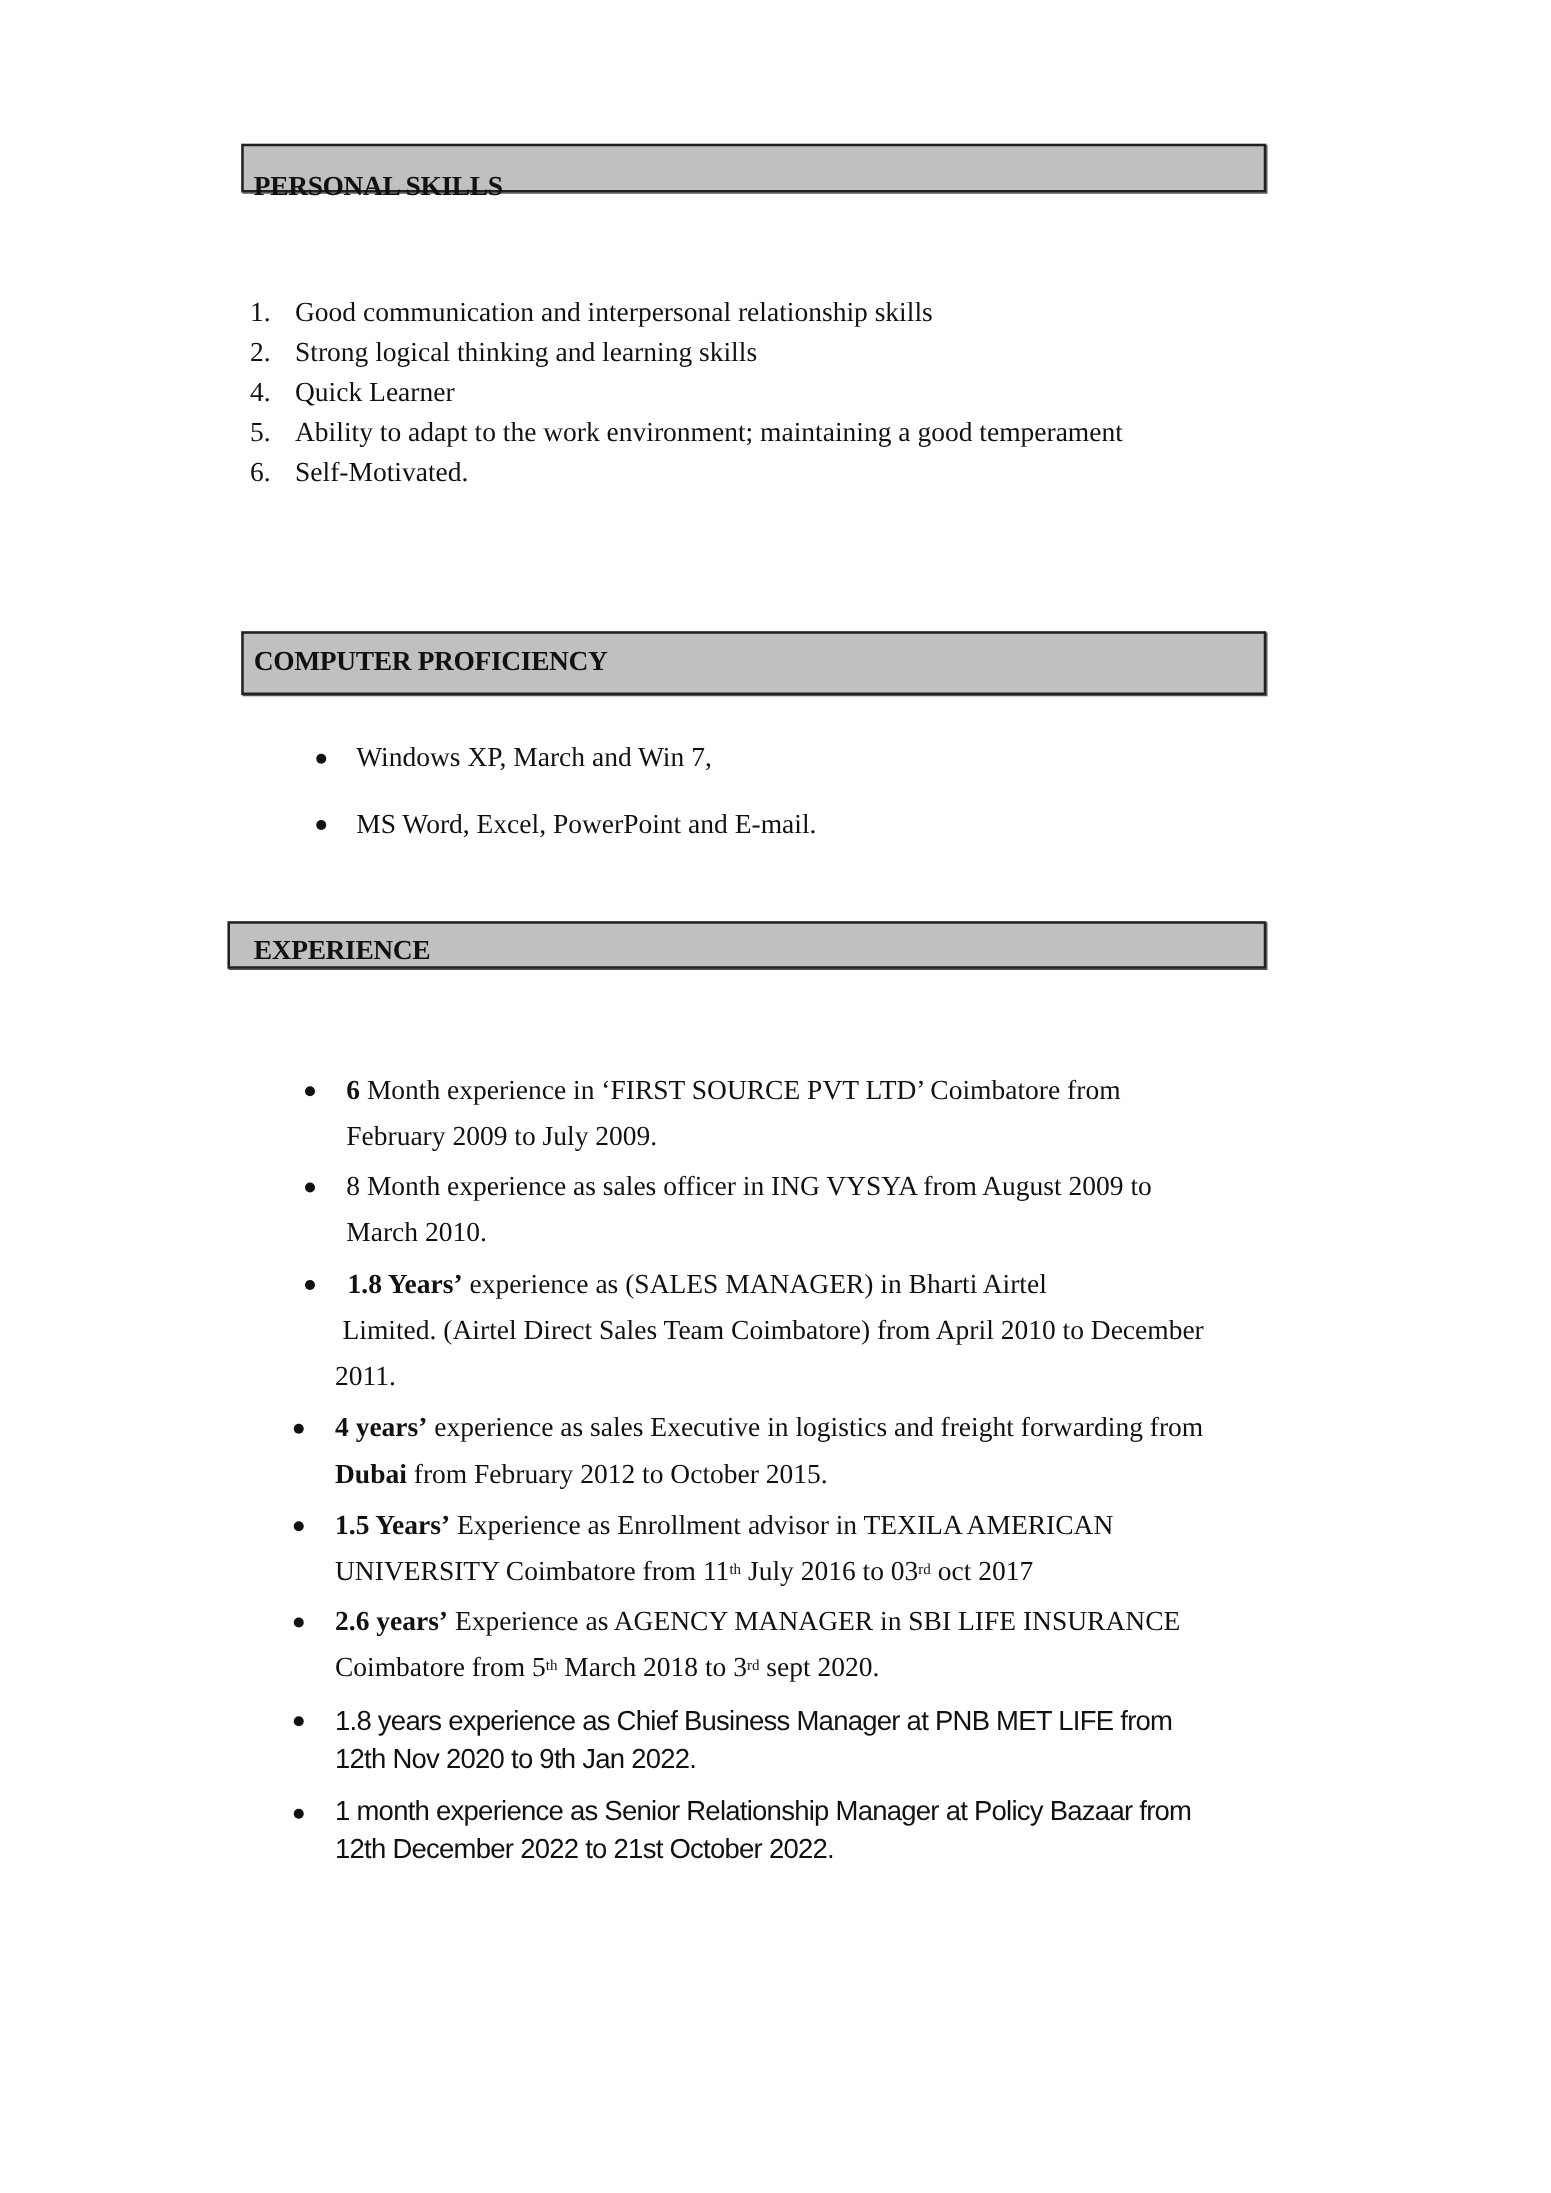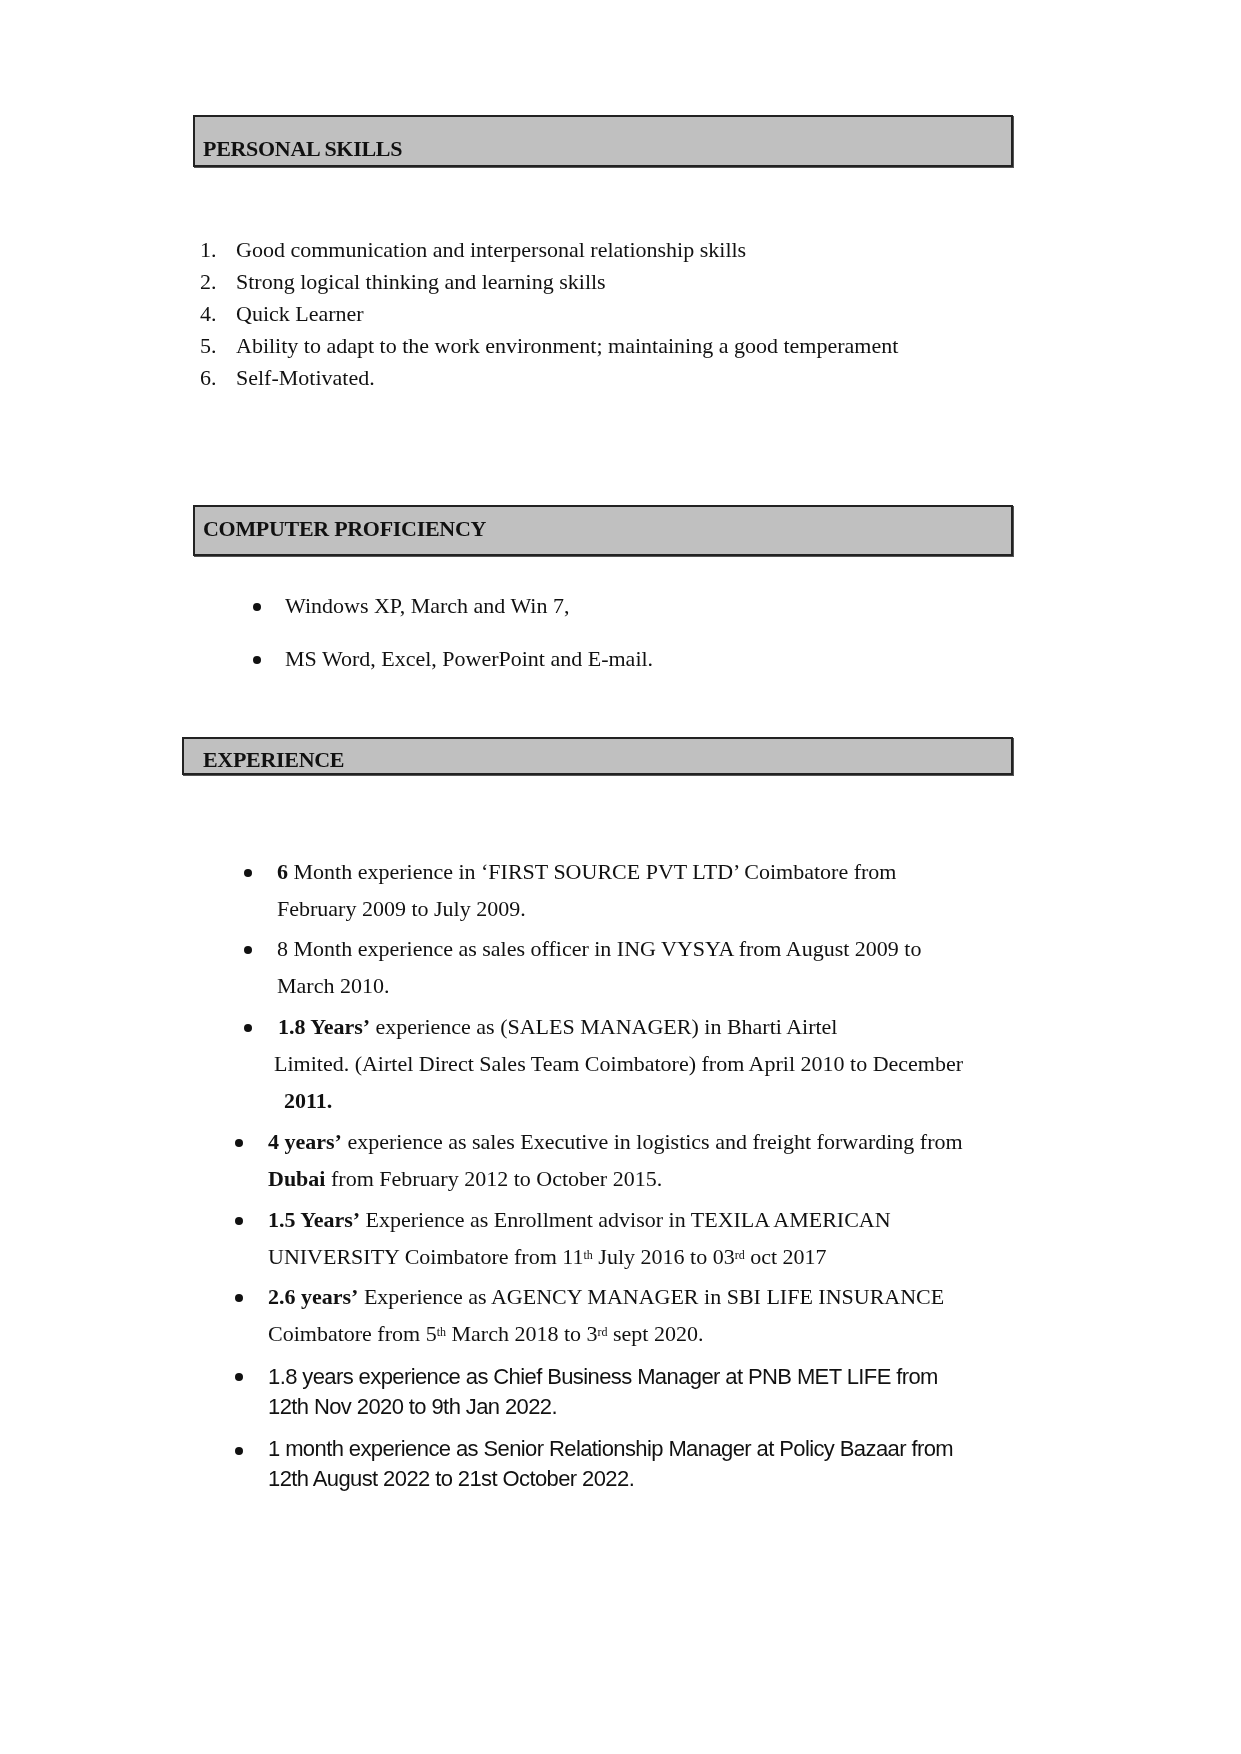--- a/index.html
+++ b/index.html
@@ -24,21 +24,21 @@
       position: absolute; width: 8px; height: 8px; border-radius: 50%; background: #111;
     }
     .exp-item { position: absolute; font-size: 22px; line-height: 42px; white-space: nowrap; }
     .exp-item.calibri { font-family: "Liberation Sans Narrow", "Liberation Sans", sans-serif; font-size: 22px; line-height: 33px; letter-spacing: -0.6px; }
     .exp-item b { font-weight: bold; }
     sup { font-size: 12px; vertical-align: top; position: relative; top: -2px; }
   </style>
 </head>
 <body>
 
-<div class="heading-box" style="left:193px; top:115px; width:820px; height:52px;">
+<div class="heading-box" style="left:193px; top:115px; width:820px; height:39px;">
   <span class="heading-text" style="top:19px;">PERSONAL SKILLS</span>
 </div>
 
 <ol class="skills-list" style="top:234px;">
   <li><span class="num">1.</span><span>Good communication and interpersonal relationship skills</span></li>
   <li><span class="num">2.</span><span>Strong logical thinking and learning skills</span></li>
   <li><span class="num">4.</span><span>Quick Learner</span></li>
   <li><span class="num">5.</span><span>Ability to adapt to the work environment; maintaining a good temperament</span></li>
   <li><span class="num">6.</span><span>Self-Motivated.</span></li>
 </ol>
@@ -68,21 +68,21 @@
 
   <span class="bullet-dot" style="left:244px; top:946px;"></span>
   <div class="exp-item" style="left:277px; top:928px;">8 Month experience as sales officer in ING VYSYA from August 2009 to</div>
   <div class="exp-item" style="left:277px; top:965px;">March 2010.</div>
 
   <span class="bullet-dot" style="left:244px; top:1024px;"></span>
   <div class="exp-item" style="left:278px; top:1006px;">
     <b>1.8 Years’</b><span> experience as (SALES MANAGER) in Bharti Airtel</span>
   </div>
   <div class="exp-item" style="left:274px; top:1043px;">Limited. (Airtel Direct Sales Team Coimbatore) from April 2010 to December</div>
-  <div class="exp-item" style="left:284px; top:1080px;font-weight:bold;">2011.</div>
+  <div class="exp-item" style="left:268px; top:1080px;">2011.</div>
 
   <span class="bullet-dot" style="left:235px; top:1139px;"></span>
   <div class="exp-item" style="left:268px; top:1121px;">
     <b>4 years’</b><span> experience as sales Executive in logistics and freight forwarding from</span>
   </div>
   <div class="exp-item" style="left:268px; top:1158px;">
     <b>Dubai</b><span> from February 2012 to October 2015.</span>
   </div>
 
   <span class="bullet-dot" style="left:235px; top:1217px;"></span>
@@ -100,14 +100,14 @@
   <div class="exp-item" style="left:268px; top:1313px;">
     <span>Coimbatore from 5</span><sup>th</sup><span> March 2018 to 3</span><sup>rd</sup><span> sept 2020.</span>
   </div>
 
   <span class="bullet-dot" style="left:235px; top:1373px;"></span>
   <div class="exp-item calibri" style="left:268px; top:1360px;">1.8 years experience as Chief Business Manager at PNB MET LIFE from</div>
   <div class="exp-item calibri" style="left:268px; top:1390px;">12th Nov 2020 to 9th Jan 2022.</div>
 
   <span class="bullet-dot" style="left:235px; top:1447px;"></span>
   <div class="exp-item calibri" style="left:268px; top:1432px;">1 month experience as Senior Relationship Manager  at Policy Bazaar from</div>
-  <div class="exp-item calibri" style="left:268px; top:1462px;">12th August 2022 to 21st October 2022.</div>
+  <div class="exp-item calibri" style="left:268px; top:1462px;">12th December 2022 to 21st October 2022.</div>
 </div>
 
 </body></html>

